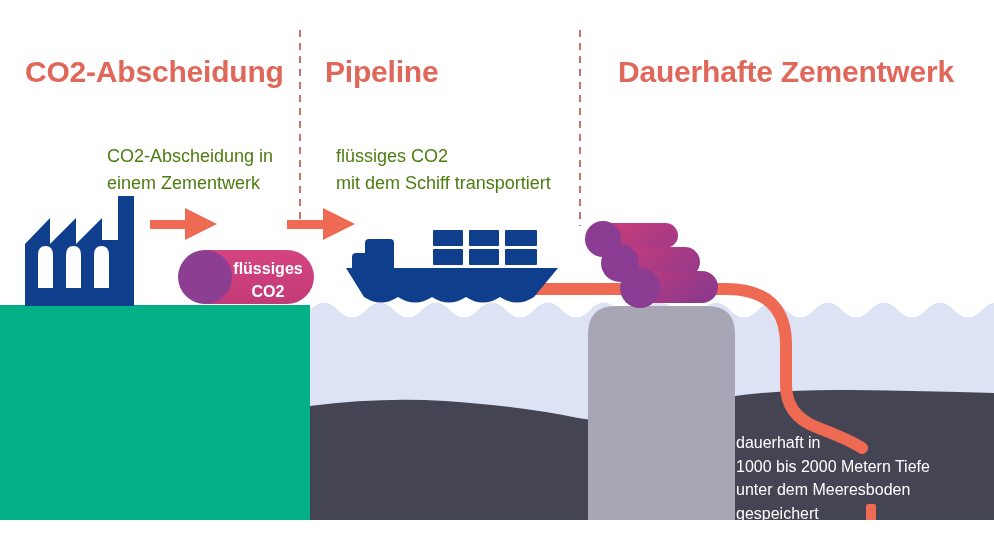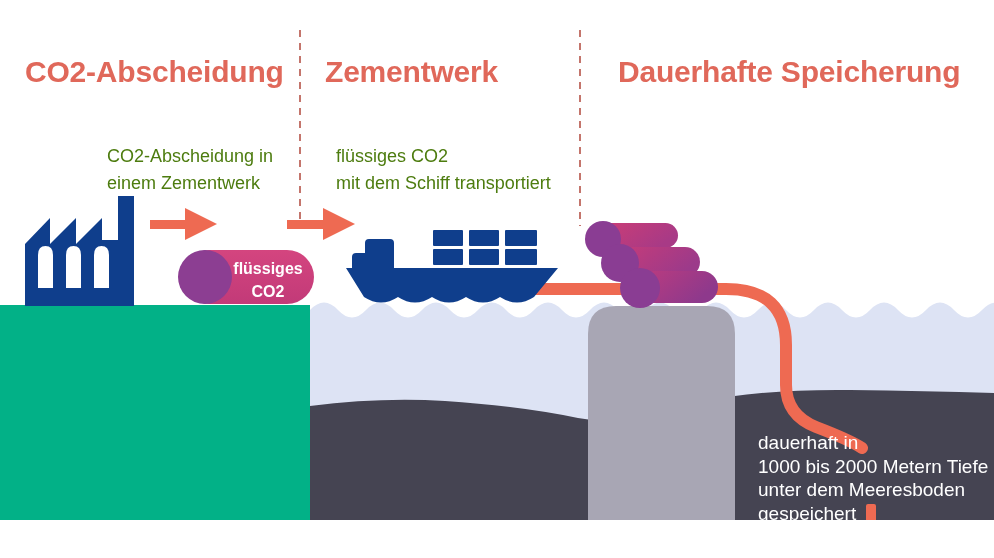--- a/index.html
+++ b/index.html
@@ -13,21 +13,21 @@
     white-space:nowrap;letter-spacing:-0.2px;
   }
   .sec-desc{
     position:absolute;font-size:18px;line-height:27px;color:#4d7c0f;white-space:pre-line;
   }
   .tank-label{
     position:absolute;left:204px;top:257px;width:128px;text-align:center;
     font-weight:700;font-size:16px;line-height:23px;color:#ffffff;white-space:pre-line;
   }
   .storage-note{
-    position:absolute;left:758px;top:431px;font-size:19px;line-height:23.5px;
+    position:absolute;left:736px;top:431px;font-size:16px;line-height:23.5px;
     color:#ffffff;white-space:pre-line;
   }
   .credit{
     position:absolute;left:20px;top:534px;font-size:13px;color:#2f5b51;
   }
   .t1{left:25px;top:55px;}
   .t2{left:325px;top:55px;}
   .t3{left:618px;top:55px;}
   .d1{left:107px;top:143px;}
   .d2{left:336px;top:143px;}
@@ -111,22 +111,22 @@
     <path fill="#ee6a52" d="M150,220 L185,220 L185,208 L217,224 L185,240 L185,229 L150,229 Z"></path>
     <path fill="#ee6a52" d="M287,220 L323,220 L323,208 L355,224 L323,240 L323,229 L287,229 Z"></path>
 
     <g>
       <rect x="866" y="504" width="10" height="26" rx="2" fill="#ee6a52"></rect>
       <rect x="858" y="528" width="25" height="24" fill="url(#injGrad)"></rect>
     </g>
   </svg>
 
   <div class="sec-title t1">CO2-Abscheidung</div>
-  <div class="sec-title t2">Zementwerk</div>
-  <div class="sec-title t3">Dauerhafte Speicherung</div>
+  <div class="sec-title t2">Pipeline</div>
+  <div class="sec-title t3">Dauerhafte Zementwerk</div>
 
   <div class="sec-desc d1">CO2-Abscheidung in
 einem Zementwerk</div>
   <div class="sec-desc d2">flüssiges CO2
 mit dem Schiff transportiert</div>
 
   <div class="tank-label">flüssiges
 CO2</div>
 
   <div class="storage-note">dauerhaft in

